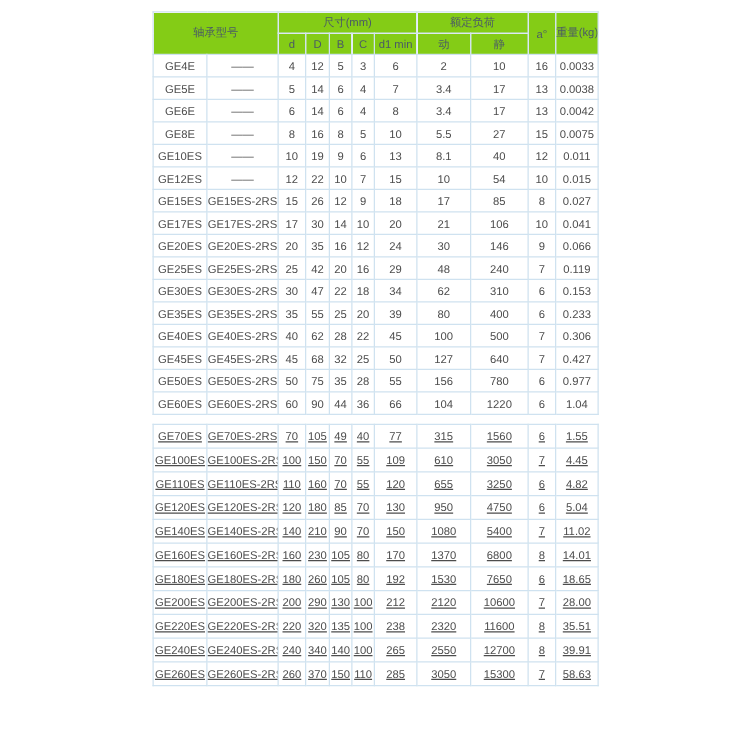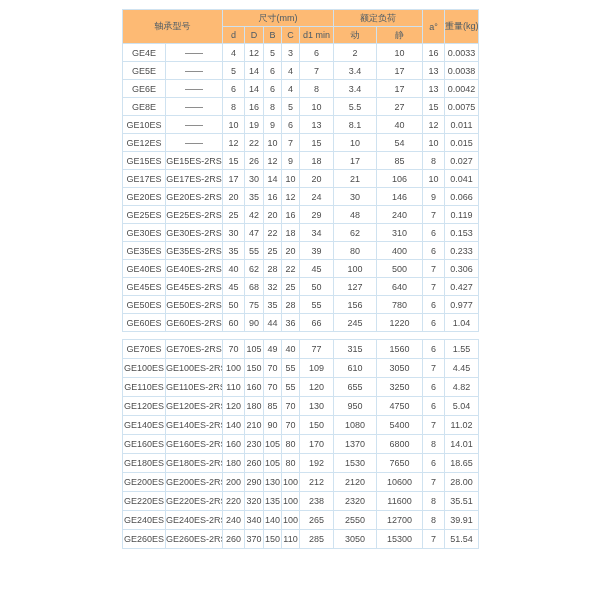--- a/index.html
+++ b/index.html
@@ -9,25 +9,25 @@
   }
   .tables{position:absolute;left:122px;top:9px;width:357px;}
   table{
     border-collapse:collapse;table-layout:fixed;width:356px;
     font-size:9px;color:#4d4d4d;
   }
   th,td{
     border:1px solid #cfe2f0;text-align:center;vertical-align:middle;
     padding:0;font-weight:normal;white-space:nowrap;overflow:hidden;
   }
-  thead th{background:#fdba74;height:16px;color:#4a5a66;}
+  thead th{background:#84cc16;height:16px;color:#4a5a66;}
   #t1 td{height:17px;background:#ffffff;}
   #t2 td{height:18px;background:#ffffff;}
   tr.alt td{background:#e4f1fa;}
-  #t2{margin-top:7px;}
+  #t2{margin-top:7px;text-decoration:underline;}
 </style>
 </head>
 <body>
 
 <div class="page">
   <div class="tables">
 
     <table id="t1">
       <colgroup>
         <col style="width:43px">
@@ -257,21 +257,21 @@
             <td>0.977</td>
           </tr>
           <tr class="alt">
             <td>GE60ES</td>
             <td>GE60ES-2RS</td>
             <td>60</td>
             <td>90</td>
             <td>44</td>
             <td>36</td>
             <td>66</td>
-            <td>245</td>
+            <td>104</td>
             <td>1220</td>
             <td>6</td>
             <td>1.04</td>
           </tr>
         </tbody>
     </table>
 
     <table id="t2">
       <colgroup>
         <col style="width:43px">
@@ -421,19 +421,19 @@
             <td>GE260ES</td>
             <td>GE260ES-2RS</td>
             <td>260</td>
             <td>370</td>
             <td>150</td>
             <td>110</td>
             <td>285</td>
             <td>3050</td>
             <td>15300</td>
             <td>7</td>
-            <td>51.54</td>
+            <td>58.63</td>
           </tr>
         </tbody>
     </table>
 
   </div>
 </div>
 
 </body></html>

